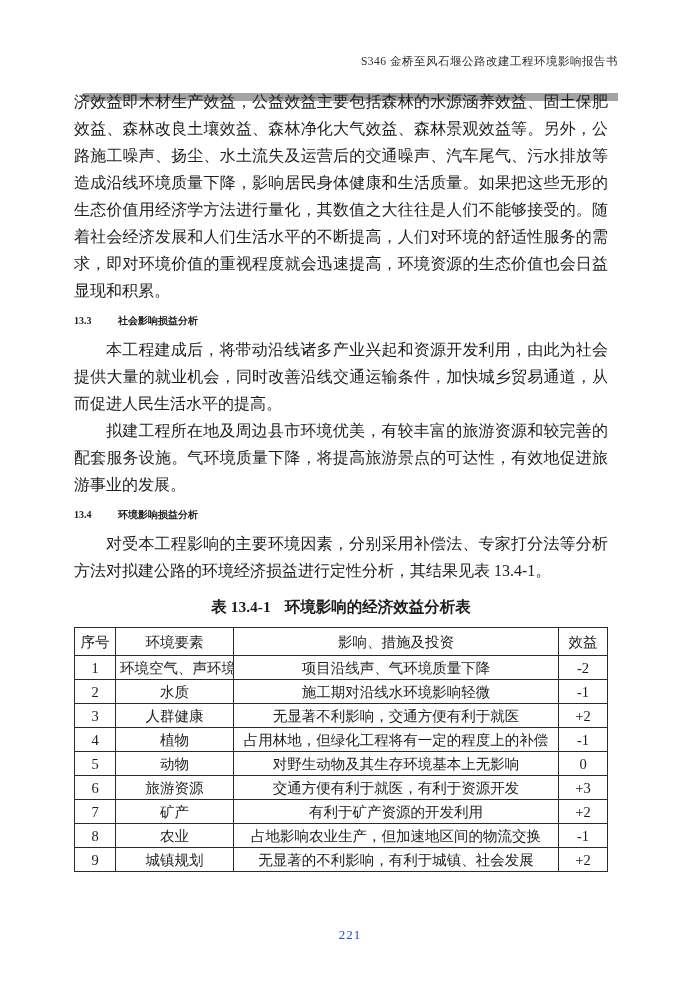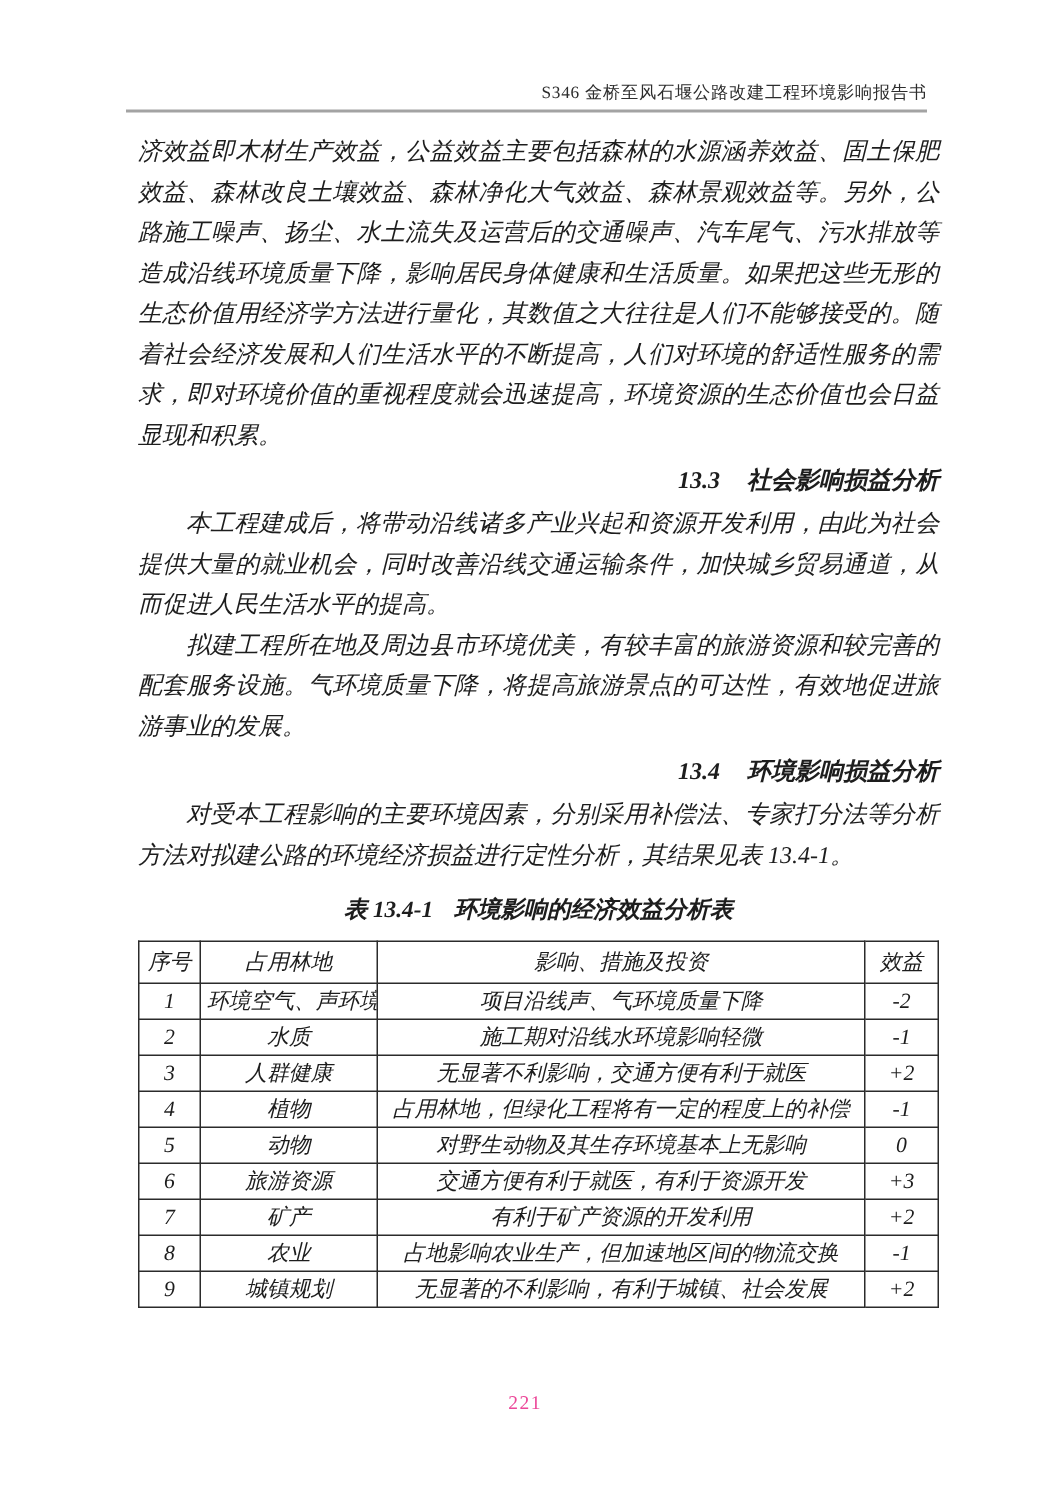--- a/index.html
+++ b/index.html
@@ -16,42 +16,41 @@
   }
   .running-head {
     position: absolute;
     top: 54px;
     left: 84px;
     width: 534px;
     text-align: right;
     font-size: 11.5px;
     letter-spacing: 0.5px;
     color: #2d2d2d;
-    padding-bottom: 4px;
-    border-bottom: 2px solid #a3a3a3;
+    padding-bottom: 24px;
+    border-bottom: 8px solid #a3a3a3;
   }
   .content {
     position: absolute;
     top: 88px;
-    left: 92px;
+    left: 74px;
     width: 534px;
     font-size: 16px;
     line-height: 27px;
     text-align: justify;
     text-justify: inter-ideograph;
-    font-style: italic;
   }
   .content p { margin: 0; word-break: break-all; }
   .indent { text-indent: 2em; }
   .sec-heading {
     font-weight: bold;
-    font-size: 16px;
+    font-size: 10px;
     line-height: 27px;
     margin: 3px 0 2px 0;
-    text-align: right;
+    text-align: left;
   }
   .sec-num {
     display: inline-block;
     min-width: 26px;
     margin-right: 18px;
     font-family: "Liberation Serif", serif;
   }
   .table-caption {
     text-align: center;
     font-weight: bold;
@@ -86,21 +85,21 @@
   .col-factor { width: 118px; }
   .col-impact { width: auto; }
   .col-benefit { width: 49px; }
   .page-number {
     position: absolute;
     bottom: 47px;
     left: 0;
     width: 100%;
     text-align: center;
     font-size: 13px;
-    color: #ec4899;
+    color: #1d4ed8;
     letter-spacing: 1px;
   }
 </style>
 </head>
 <body>
 
 <div class="page">
 
   <div class="running-head">
     <span>S346 金桥至风石堰公路改建工程环境影响报告书</span>
@@ -126,21 +125,21 @@
     <table class="benefit-table">
       <colgroup>
         <col class="col-no">
         <col class="col-factor">
         <col class="col-impact">
         <col class="col-benefit">
       </colgroup>
       <thead>
         <tr>
           <th>序号</th>
-          <th>占用林地</th>
+          <th>环境要素</th>
           <th>影响、措施及投资</th>
           <th>效益</th>
         </tr>
       </thead>
       <tbody>
         <tr>
           <td>1</td>
           <td>环境空气、声环境</td>
           <td>项目沿线声、气环境质量下降</td>
           <td>-2</td>

